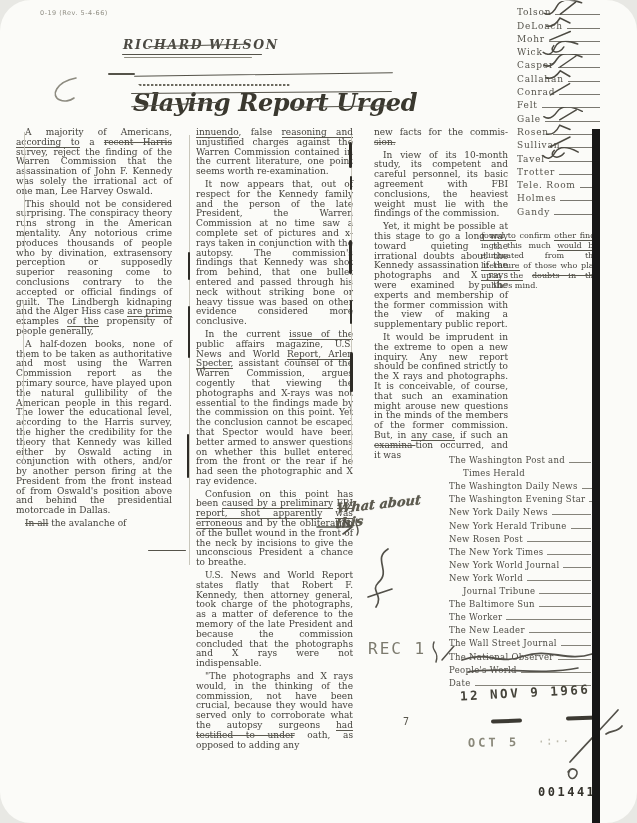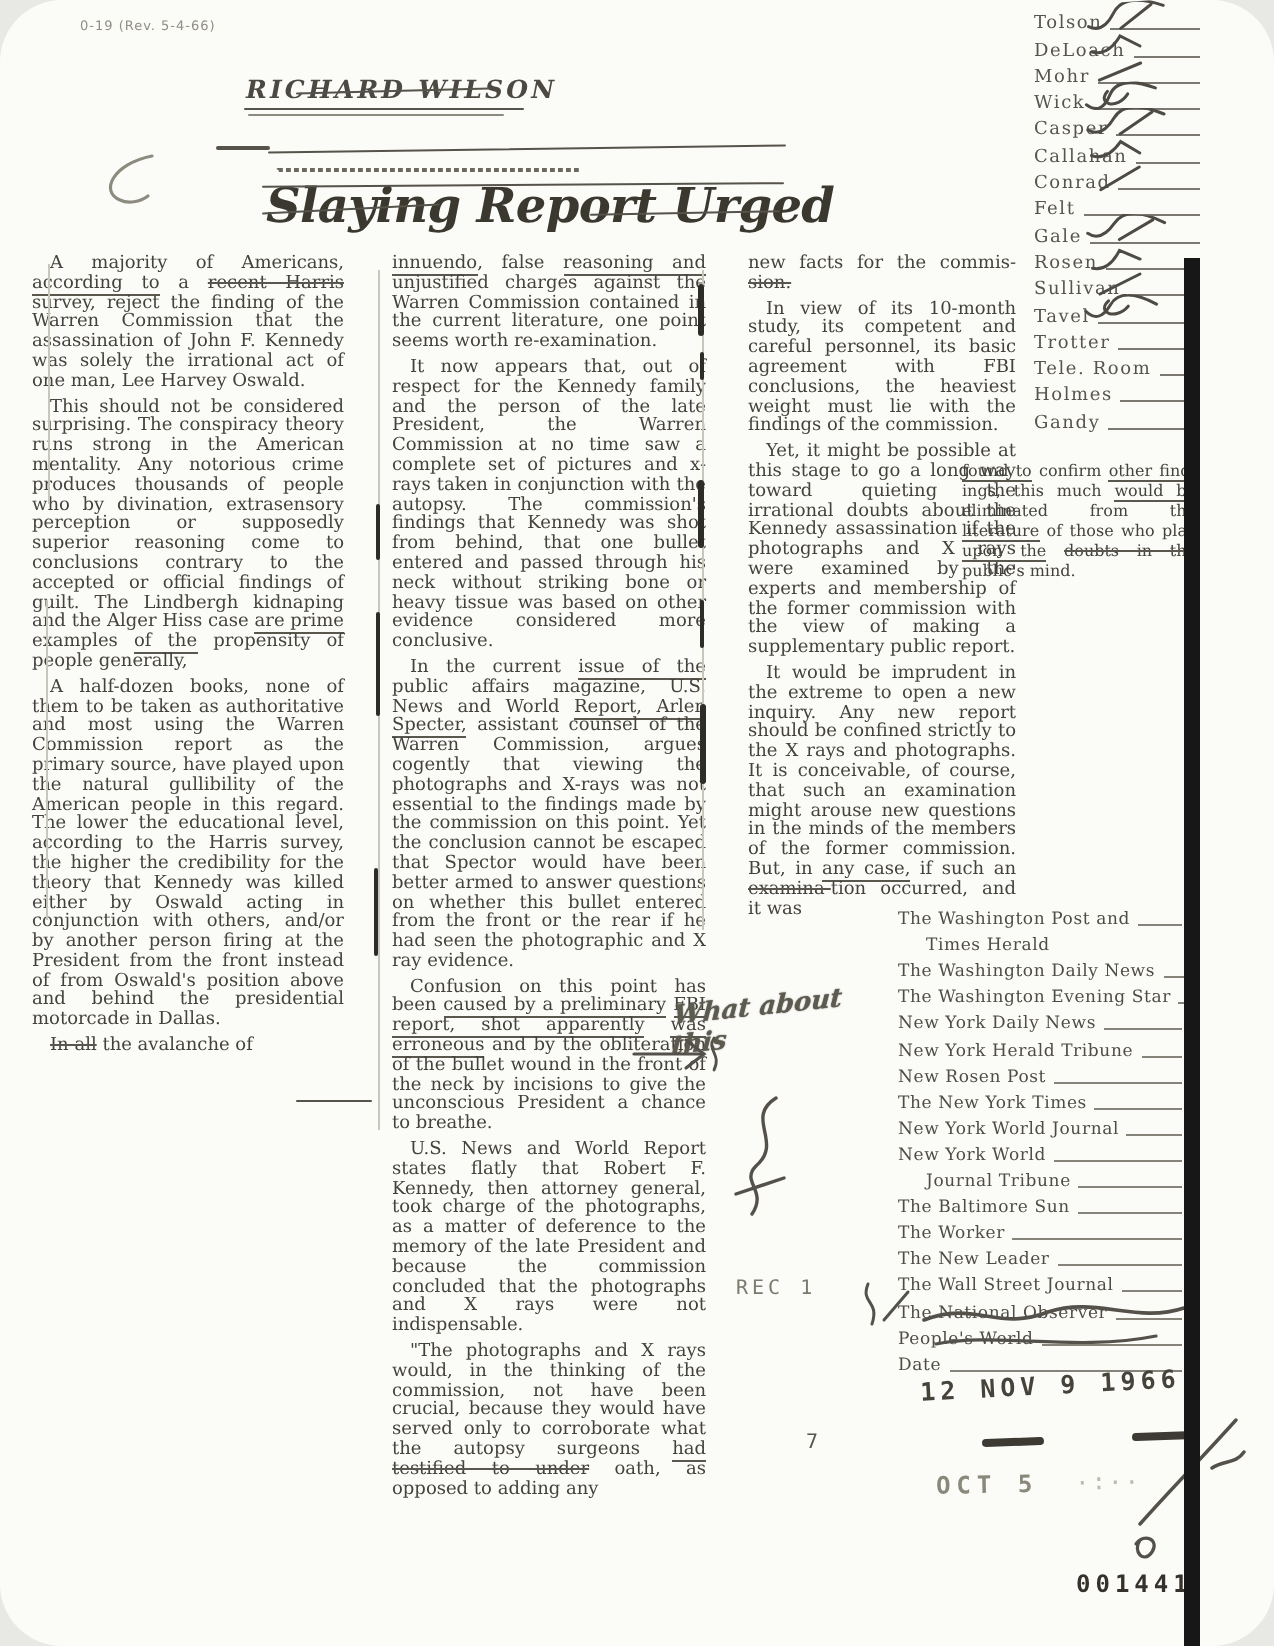--- a/index.html
+++ b/index.html
@@ -39,21 +39,21 @@
   .check path{stroke:#4d4b43;stroke-width:1.5;stroke-linecap:round;fill:none;}
   
   .papers{position:absolute;left:449px;top:452px;width:142px;}
   .paper-row{display:flex;align-items:flex-end;height:13.1px;}
   .paper-label{font:8.5px "DejaVu Serif",serif;color:#4e4c45;letter-spacing:.3px;white-space:nowrap;}
   .paper-row.indent .paper-label{padding-left:14px;}
   .paper-line{flex:1;border-bottom:1px solid #85837a;margin:0 0 2px 4px;min-width:10px;}
   .paper-row.noline .paper-line{border-bottom:none;}
   
   .stamp{position:absolute;font-family:"DejaVu Sans Mono",monospace;white-space:nowrap;}
-  .stamp-rec{left:368px;top:639px;font-size:10px;color:#7c7a6e;letter-spacing:2px;}
+  .stamp-rec{left:368px;top:639px;font-size:16px;color:#7c7a6e;letter-spacing:2px;}
   .stamp-page{left:403px;top:716px;font-size:10px;color:#57554c;}
   .stamp-date{left:460px;top:685px;font-size:12.5px;font-weight:700;color:#45433a;
               letter-spacing:2.5px;transform:rotate(-3deg);}
   .stamp-oct{left:468px;top:735px;font-size:12px;font-weight:700;color:#8a887a;
              letter-spacing:3px;transform:rotate(-1deg);}
   .stamp-oct .ghost{color:#bdbbae;letter-spacing:1px;font-weight:400;}
   .stamp-serial{left:538px;top:785px;font-size:12px;font-weight:700;color:#34322b;
                 letter-spacing:2.5px;}
   .ink-dash{position:absolute;background:#3c3a33;height:4px;border-radius:2px;}
   .blotch{position:absolute;background:#2e2c27;border-radius:2px;}

